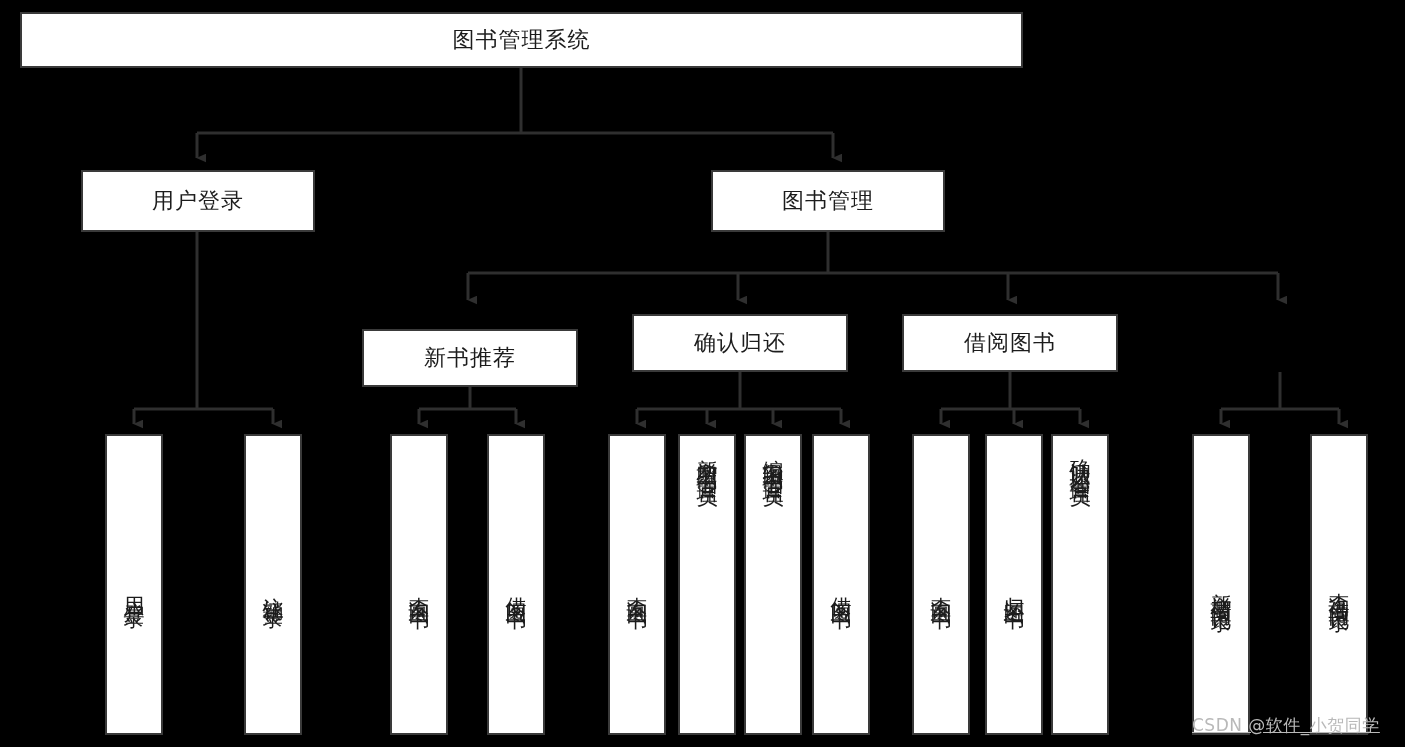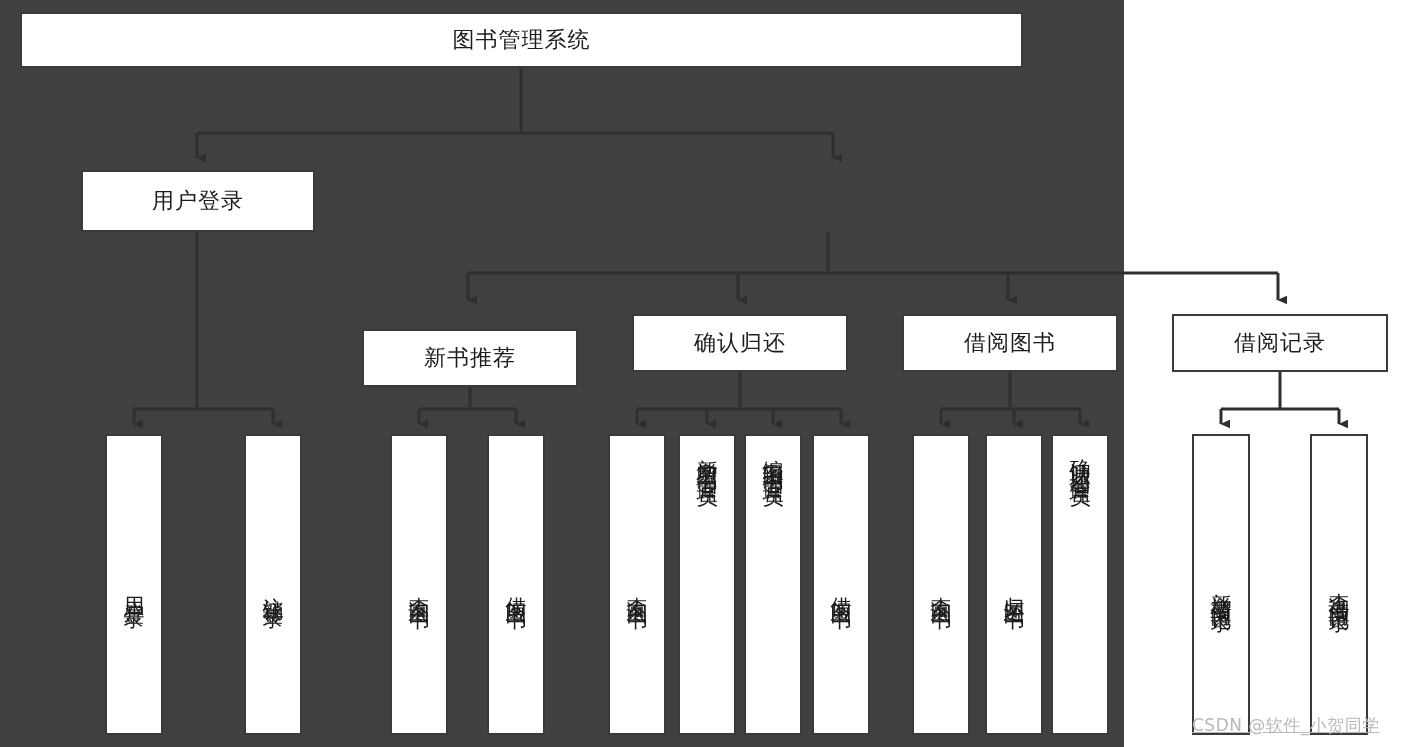--- a/index.html
+++ b/index.html
@@ -8,23 +8,23 @@
     background: #ffffff;
   }
   body {
     width: 1405px;
     height: 747px;
     font-family: "DejaVu Sans", "Liberation Sans", sans-serif;
     overflow: hidden;
   }
   #diagram-root {
     position: relative;
-    width: 1124px;
+    width: 1405px;
     height: 747px;
-    background: #404040;
+    background: #000000;
   }
   svg.connector-layer {
     position: absolute;
     left: 0;
     top: 0;
     width: 1405px;
     height: 747px;
   }
   .node-box {
     position: absolute;
@@ -139,33 +139,33 @@
     </g>
   </svg>
 
   <div class="node-box" style="left:20px; top:12px; width:1003px; height:56px;">
     <span class="node-label-h">图书管理系统</span>
   </div>
 
   <div class="node-box" style="left:81px; top:170px; width:234px; height:62px;">
     <span class="node-label-h">用户登录</span>
   </div>
+  <div class="node-box" style="left:711px; top:170px; width:234px; height:62px;">
+    <span class="node-label-h">图书管理</span>
+  </div>
 
   <div class="node-box" style="left:362px; top:314px; width:216px; height:58px;margin-top:15px;">
     <span class="node-label-h">新书推荐</span>
   </div>
   <div class="node-box" style="left:632px; top:314px; width:216px; height:58px;">
     <span class="node-label-h">确认归还</span>
   </div>
   <div class="node-box" style="left:902px; top:314px; width:216px; height:58px;">
     <span class="node-label-h">借阅图书</span>
   </div>
-  <div class="node-box" style="left:1172px; top:314px; width:216px; height:58px;">
-    <span class="node-label-h">借阅记录</span>
-  </div>
 
   <div class="node-box vbox vbox-centered" style="left:105px; top:434px; width:58px; height:301px;">
     <span class="node-label-v">用户登录</span>
   </div>
   <div class="node-box vbox vbox-centered" style="left:244px; top:434px; width:58px; height:301px;">
     <span class="node-label-v">注销登录</span>
   </div>
   <div class="node-box vbox vbox-centered" style="left:390px; top:434px; width:58px; height:301px;">
     <span class="node-label-v">查询图书</span>
   </div>

